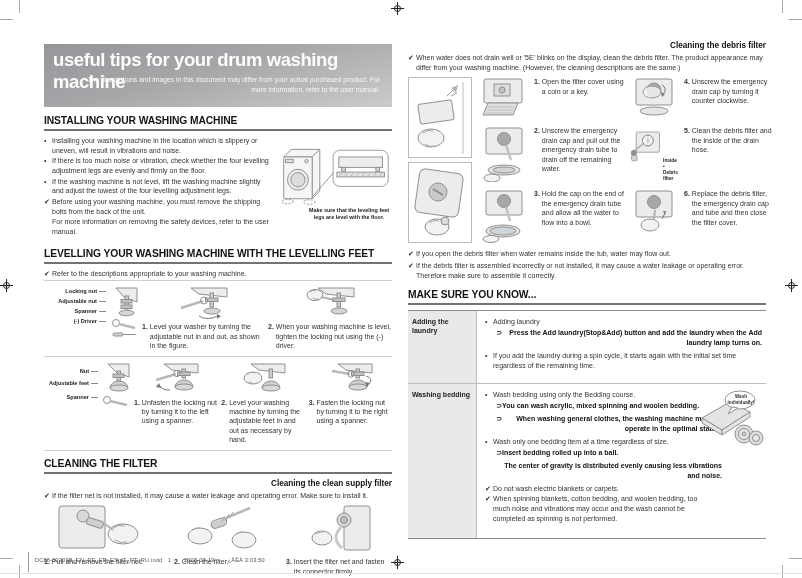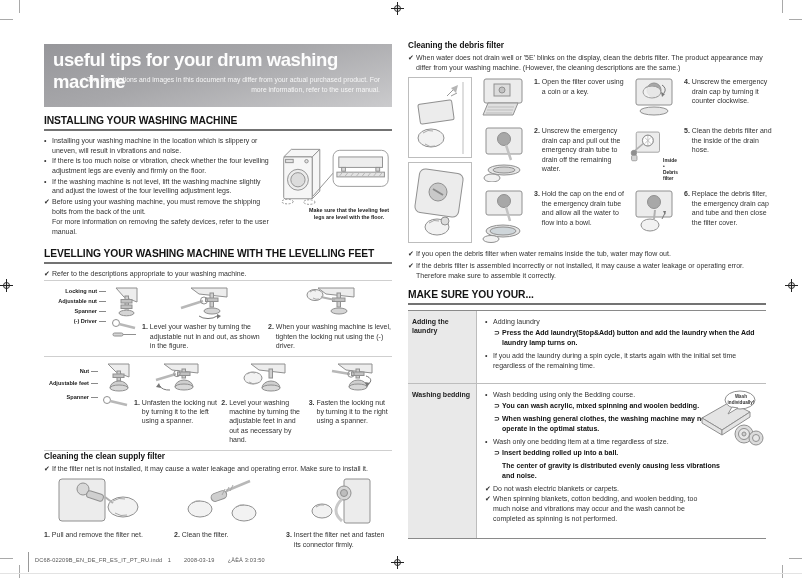--- a/index.html
+++ b/index.html
@@ -14,21 +14,21 @@
   .col.right{left:408px;top:40px;width:358px;}
   
   .banner{position:relative;height:63px;margin-bottom:8px;
           background:linear-gradient(165deg,#96969a 0%,#a7a7aa 45%,#cbcbcd 100%);}
   .banner-title{font-size:18.5px;font-weight:bold;color:#fdfdfd;padding:5px 0 0 9px;letter-spacing:-0.4px;}
   .banner-note{position:absolute;right:12px;top:31px;width:302px;font-size:6.8px;line-height:1.45;
                color:#f6f6f6;text-align:right;}
   
   h2.sec{font-size:10.3px;font-weight:bold;color:#141414;margin:0 0 5px 0;padding:7px 0 3px 0;
          border-bottom:2px solid #737373;letter-spacing:-0.1px;}
-  .sub{font-size:8.2px;font-weight:bold;color:#111;margin:1px 0 3px 0;}
+  .sub{font-size:8.2px;font-weight:bold;color:#111;margin:1px 0 3px 0;text-align:right;}
   .body7{font-size:7px;line-height:1.38;}
   .li{display:flex;margin-bottom:1px;}
   .li .m{flex:none;width:8px;}
   .li .m.chk{font-weight:bold;}
   .note{display:flex;font-size:7px;line-height:1.38;margin:1px 0 2px 0;}
   .note .m{flex:none;width:8px;font-weight:bold;}
   
   .install{display:flex;gap:6px;margin-bottom:3px;}
   .install-text{width:228px;}
   .fig-col{width:114px;padding-top:8px;}
@@ -313,20 +313,21 @@
             <polygon points="44,21 41,25 39,20" fill="#777" stroke="none"></polygon>
           </g>
         </svg>
         <div class="step-t">
             <span class="step-n">3.</span>
             <span>Fasten the locking nut by turning it to the right using a spanner.</span>
           </div>
       </div>
     </div>
 
+    <h2 class="sec">CLEANING THE FILTER</h2>
     <div class="sub">Cleaning the clean supply filter</div>
     <div class="note">
         <span class="m">✔</span>
         <span>If the filter net is not installed, it may cause a water leakage and operating error. Make sure to install it.</span>
       </div>
 
     <div class="filter-row">
       <div class="f-step" style="width:118px">
         <svg width="96" height="50" viewBox="0 0 96 50" style="margin:0 auto">
           <g stroke="#909090" stroke-width="1" fill="#ececec">
@@ -522,21 +523,21 @@
       <div class="note">
           <span class="m">✔</span>
           <span>If you open the debris filter when water remains inside the tub, water may flow out.</span>
         </div>
       <div class="note">
           <span class="m">✔</span>
           <span>If the debris filter is assembled incorrectly or not installed, it may cause a water leakage or operating error. Therefore make sure to assemble it correctly.</span>
         </div>
     </div>
 
-    <h2 class="sec">MAKE SURE YOU YOUR...</h2>
+    <h2 class="sec">MAKE SURE YOU KNOW...</h2>
 
     <div class="know-table">
       <div class="krow r1">
         <div class="klabel">Adding the laundry</div>
         <div class="kcontent">
           <div class="kli">
               <span class="m">•</span>
               <span>Adding laundry</span>
             </div>
           <div class="kli sub">

